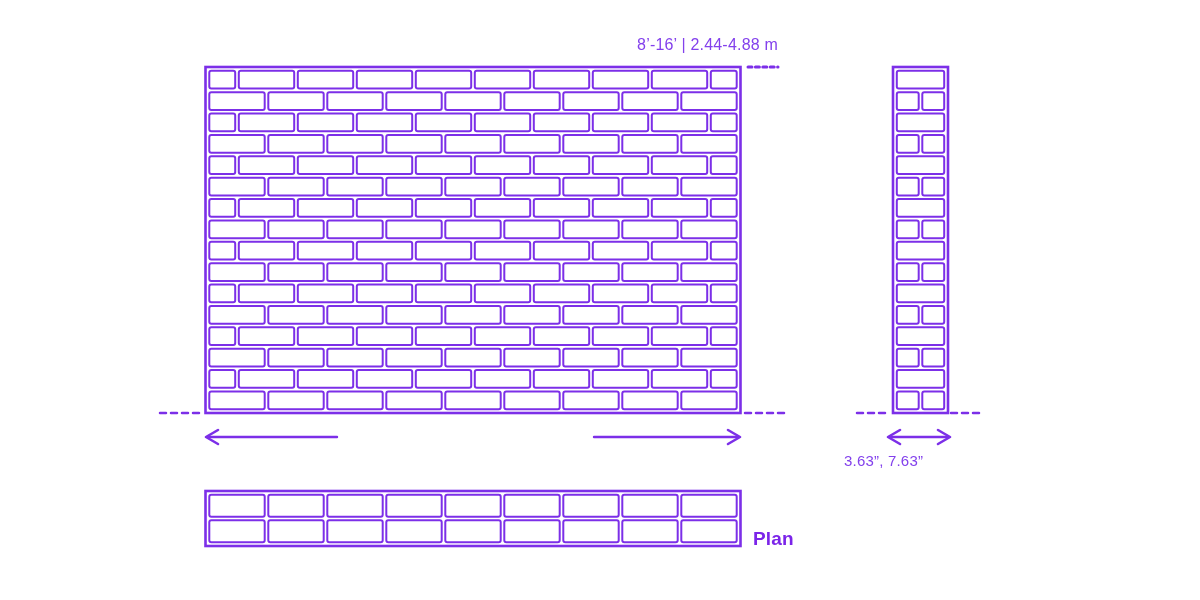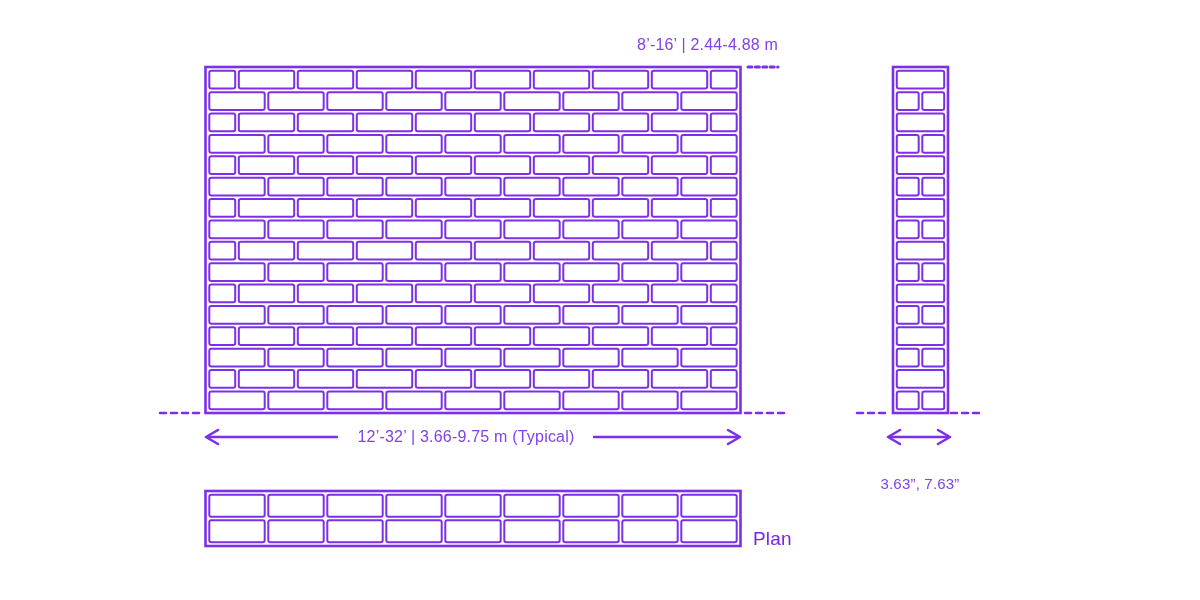--- a/index.html
+++ b/index.html
@@ -35,32 +35,31 @@
   .bottom-dim {
     top: 428px;
     left: 340px;
     width: 252px;
     text-align: center;
   }
   .thickness-dim {
     top: 451px;
     left: 844px;
     width: 152px;
-    text-align: center;
+    text-align: left;
     font-size: 15px;
     line-height: 19px;
-    margin-top: 23px;
   }
   .plan-label {
     position: absolute;
     left: 753px;
     top: 528px;
     color: #7B24E9;
     font-size: 19px;
-    font-weight: normal;
+    font-weight: bold;
     letter-spacing: 0.2px;
   }
 </style>
 </head>
 <body>
 
 <div class="canvas">
 
   <svg id="linework" width="1200" height="600" viewBox="0 0 1200 600">
       <g>
@@ -283,21 +282,20 @@
       </g>
       <g>
         <path d="M900,430 L888,437 L900,444" fill="none" stroke="#7C2FE8" stroke-width="2.6" stroke-linecap="round" stroke-linejoin="round"></path>
         <line x1="891" y1="437" x2="947" y2="437" stroke="#7C2FE8" stroke-width="2.4" stroke-linecap="round"></line>
         <path d="M938,430 L950,437 L938,444" fill="none" stroke="#7C2FE8" stroke-width="2.6" stroke-linecap="round" stroke-linejoin="round"></path>
       </g>
     </svg>
 
   <div class="dim-label top-dim">8’-16’ | 2.44-4.88 m</div>
 
-  <div class="dim-label bottom-dim">12’-32’ | 3.66-9.75 m (Typical)</div>
 
   <div class="dim-label thickness-dim">
     <div>3.63”, 7.63”</div>
   </div>
 
   <div class="plan-label">Plan</div>
 
 </div>
 
 </body></html>

